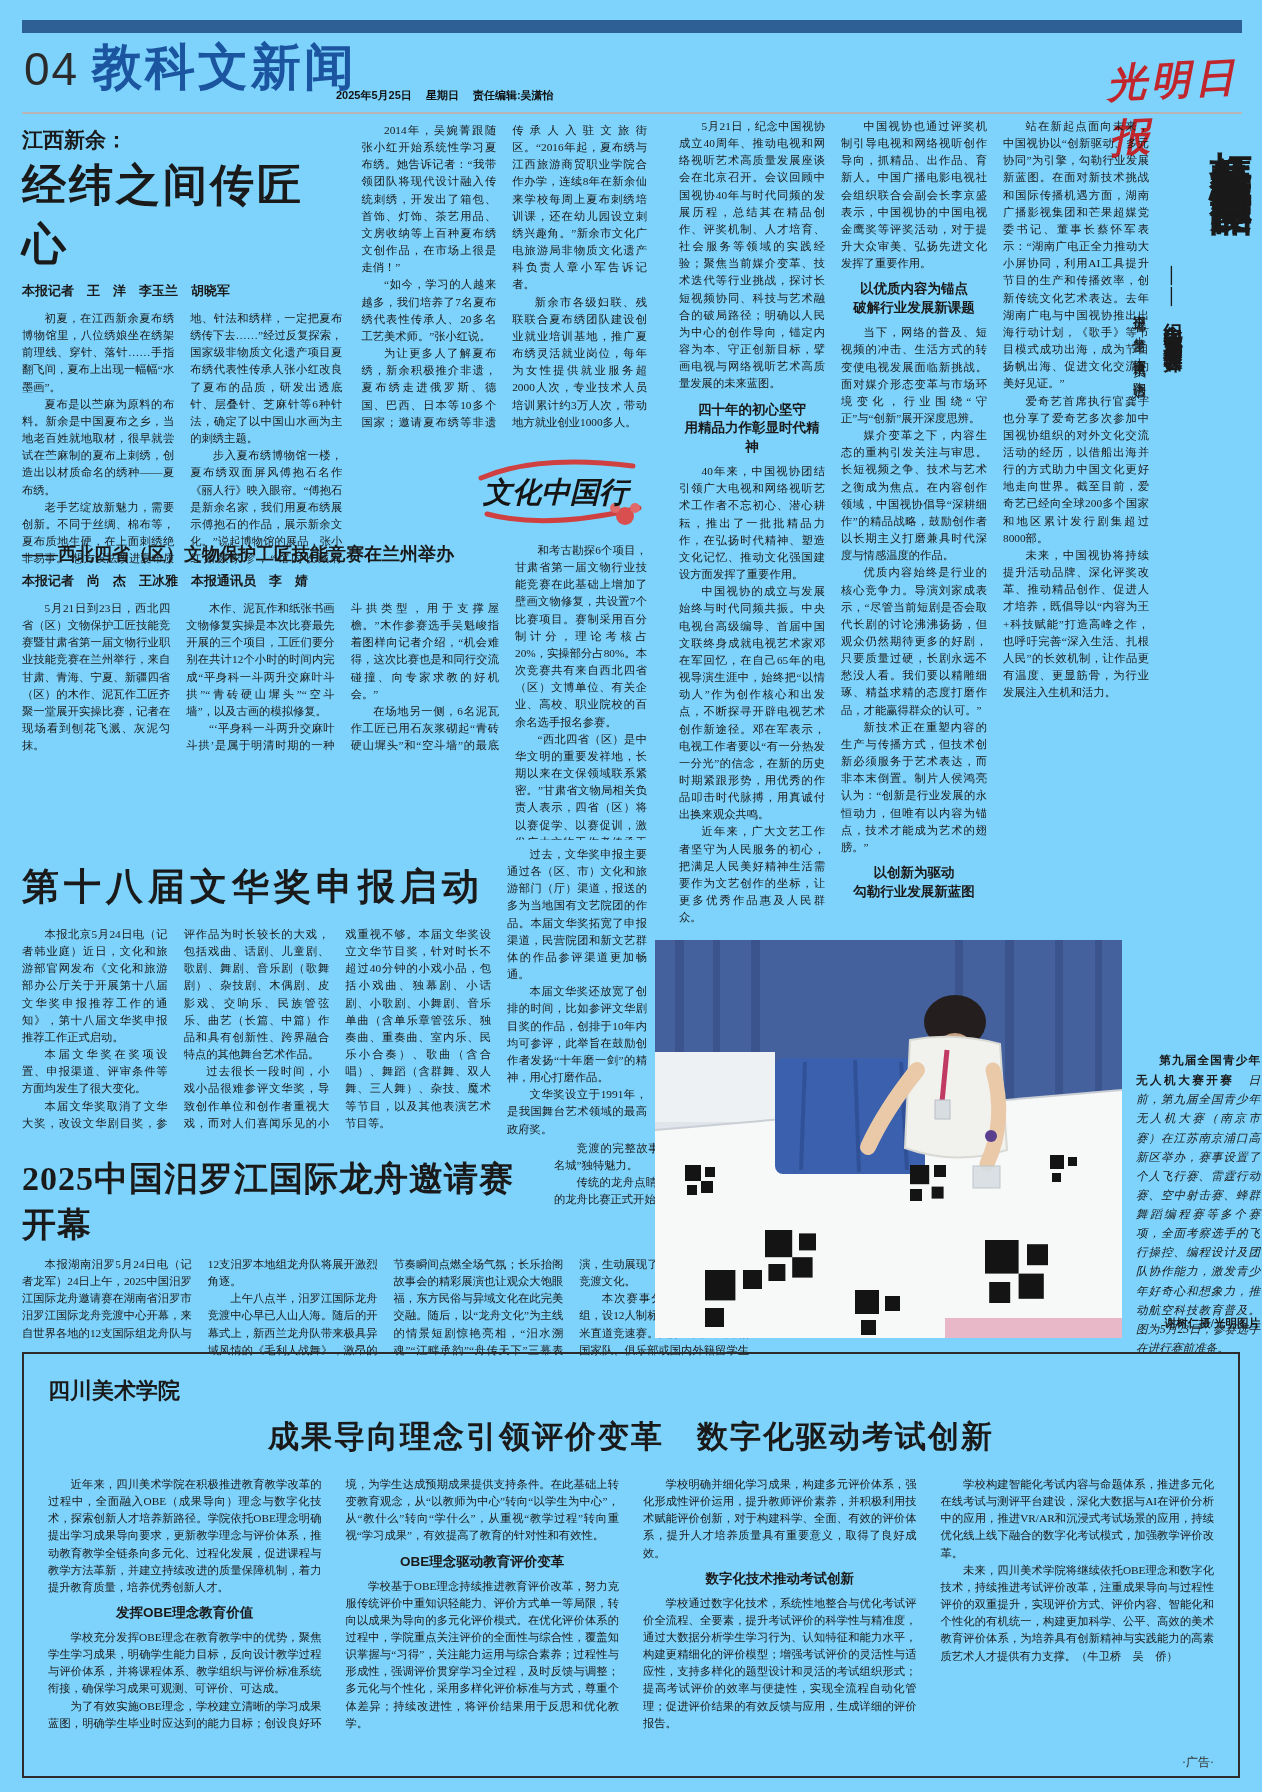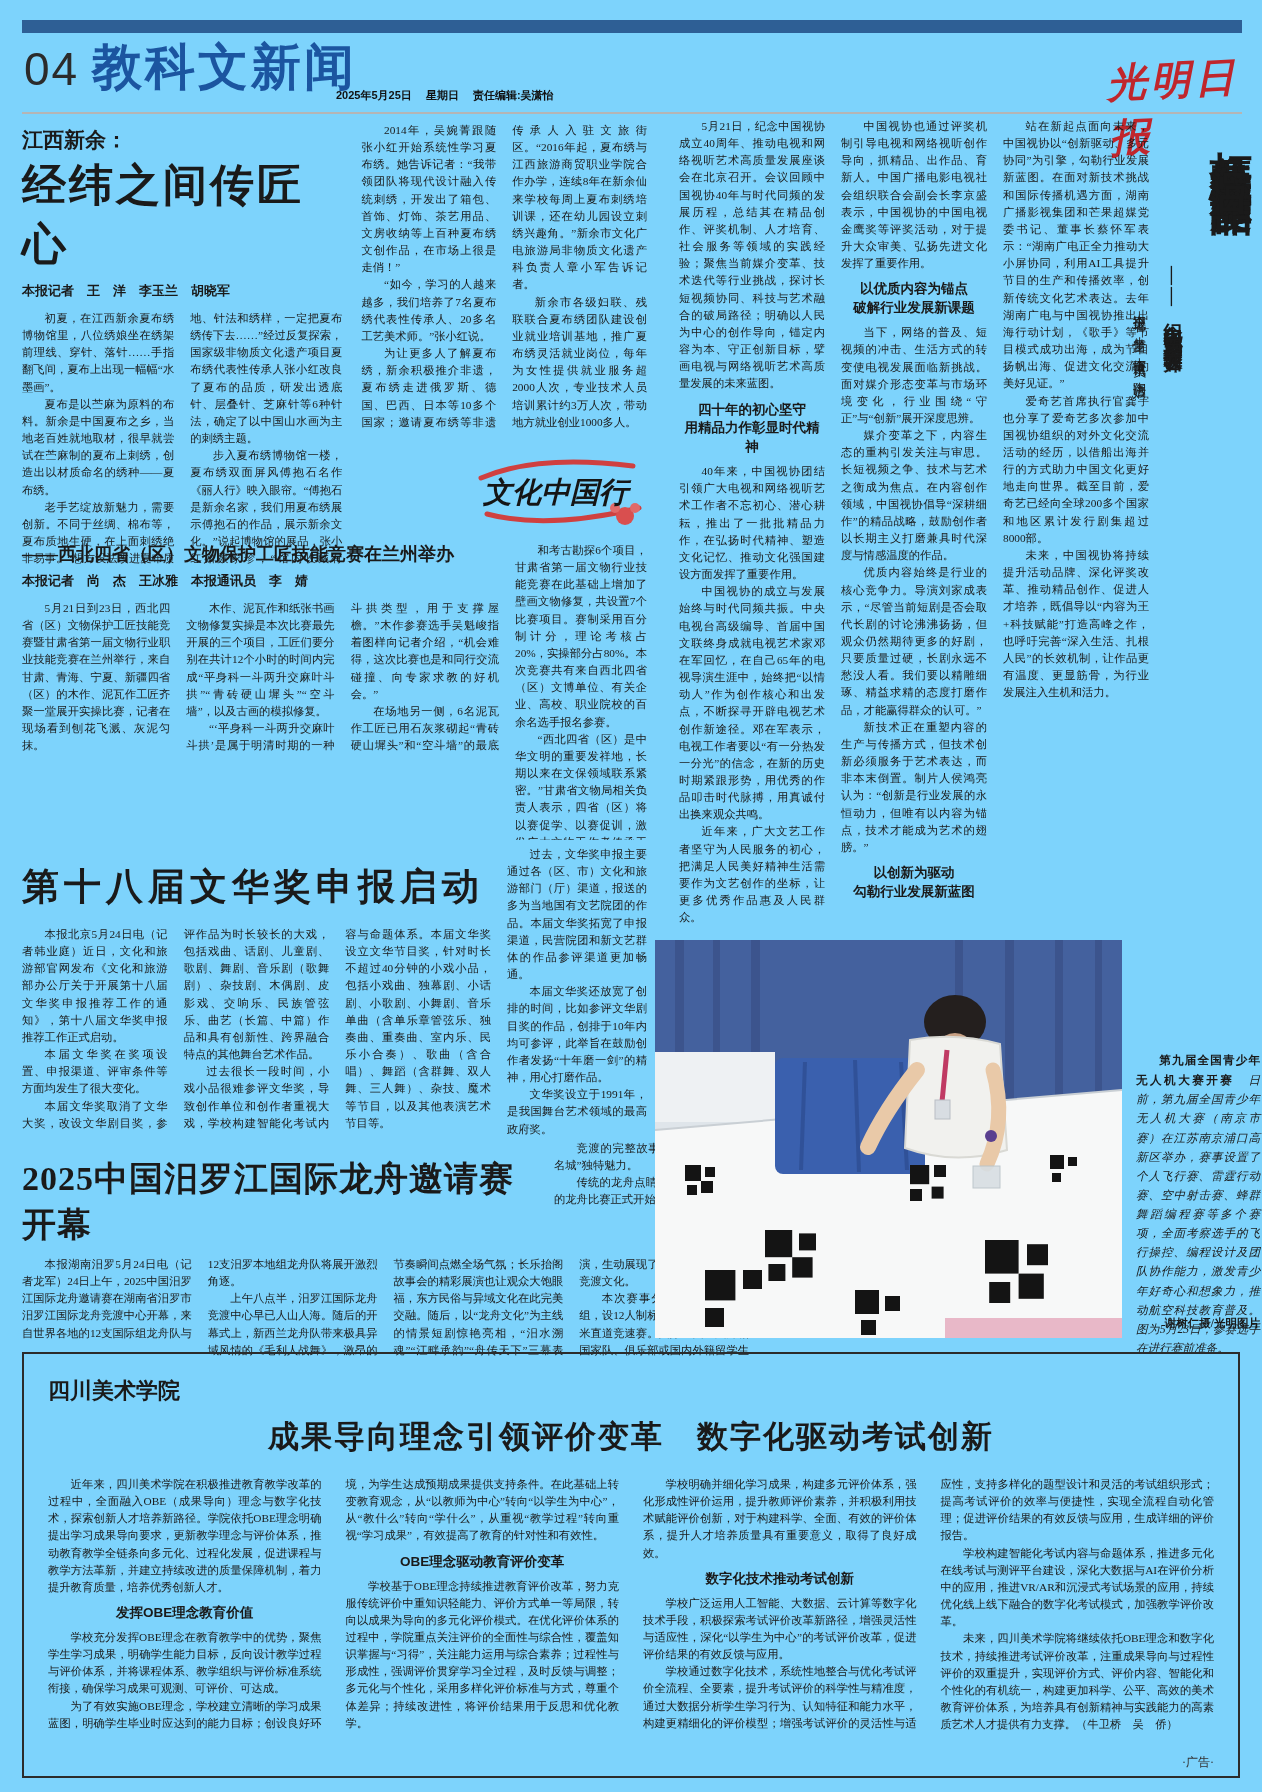--- a/index.html
+++ b/index.html
@@ -138,21 +138,21 @@
       </div>
   </section>
 
   <section class="abs artC">
     <div class="artC-left">
       <h2>第十八届文华奖申报启动</h2>
       <div class="colbody cols3 artC-body">
           <p>本报北京5月24日电（记者韩业庭）近日，文化和旅游部官网发布《文化和旅游部办公厅关于开展第十八届文华奖申报推荐工作的通知》，第十八届文华奖申报推荐工作正式启动。</p>
           <p>本届文华奖在奖项设置、申报渠道、评审条件等方面均发生了很大变化。</p>
           <p>本届文华奖取消了文华大奖，改设文华剧目奖，参评作品为时长较长的大戏，包括戏曲、话剧、儿童剧、歌剧、舞剧、音乐剧（歌舞剧）、杂技剧、木偶剧、皮影戏、交响乐、民族管弦乐、曲艺（长篇、中篇）作品和具有创新性、跨界融合特点的其他舞台艺术作品。</p>
-          <p>过去很长一段时间，小戏小品很难参评文华奖，导致创作单位和创作者重视大戏，学校构建智能化考试内容与命题体系。本届文华奖设立文华节目奖，针对时长不超过40分钟的小戏小品，包括小戏曲、独幕剧、小话剧、小歌剧、小舞剧、音乐单曲（含单乐章管弦乐、独奏曲、重奏曲、室内乐、民乐小合奏）、歌曲（含合唱）、舞蹈（含群舞、双人舞、三人舞）、杂技、魔术等节目，以及其他表演艺术节目等。</p>
+          <p>过去很长一段时间，小戏小品很难参评文华奖，导致创作单位和创作者重视大戏，而对人们喜闻乐见的小戏重视不够。本届文华奖设立文华节目奖，针对时长不超过40分钟的小戏小品，包括小戏曲、独幕剧、小话剧、小歌剧、小舞剧、音乐单曲（含单乐章管弦乐、独奏曲、重奏曲、室内乐、民乐小合奏）、歌曲（含合唱）、舞蹈（含群舞、双人舞、三人舞）、杂技、魔术等节目，以及其他表演艺术节目等。</p>
         </div>
     </div>
     <div class="colbody artC-side">
         <p>过去，文华奖申报主要通过各（区、市）文化和旅游部门（厅）渠道，报送的多为当地国有文艺院团的作品。本届文华奖拓宽了申报渠道，民营院团和新文艺群体的作品参评渠道更加畅通。</p>
         <p>本届文华奖还放宽了创排的时间，比如参评文华剧目奖的作品，创排于10年内均可参评，此举旨在鼓励创作者发扬“十年磨一剑”的精神，用心打磨作品。</p>
         <p>文华奖设立于1991年，是我国舞台艺术领域的最高政府奖。</p>
       </div>
   </section>
 
   <section class="abs artD">
@@ -283,21 +283,20 @@
     <h2 class="ad-title">成果导向理念引领评价变革　数字化驱动考试创新</h2>
     <div class="colbody ad-body">
         <p>近年来，四川美术学院在积极推进教育教学改革的过程中，全面融入OBE（成果导向）理念与数字化技术，探索创新人才培养新路径。学院依托OBE理念明确提出学习成果导向要求，更新教学理念与评价体系，推动教育教学全链条向多元化、过程化发展，促进课程与教学方法革新，并建立持续改进的质量保障机制，着力提升教育质量，培养优秀创新人才。</p>
         <h4>发挥OBE理念教育价值</h4>
         <p>学校充分发挥OBE理念在教育教学中的优势，聚焦学生学习成果，明确学生能力目标，反向设计教学过程与评价体系，并将课程体系、教学组织与评价标准系统衔接，确保学习成果可观测、可评价、可达成。</p>
         <p>为了有效实施OBE理念，学校建立清晰的学习成果蓝图，明确学生毕业时应达到的能力目标；创设良好环境，为学生达成预期成果提供支持条件。在此基础上转变教育观念，从“以教师为中心”转向“以学生为中心”，从“教什么”转向“学什么”，从重视“教学过程”转向重视“学习成果”，有效提高了教育的针对性和有效性。</p>
         <h4>OBE理念驱动教育评价变革</h4>
         <p>学校基于OBE理念持续推进教育评价改革，努力克服传统评价中重知识轻能力、评价方式单一等局限，转向以成果为导向的多元化评价模式。在优化评价体系的过程中，学院重点关注评价的全面性与综合性，覆盖知识掌握与“习得”，关注能力运用与综合素养；过程性与形成性，强调评价贯穿学习全过程，及时反馈与调整；多元化与个性化，采用多样化评价标准与方式，尊重个体差异；持续改进性，将评价结果用于反思和优化教学。</p>
         <p>学校明确并细化学习成果，构建多元评价体系，强化形成性评价运用，提升教师评价素养，并积极利用技术赋能评价创新，对于构建科学、全面、有效的评价体系，提升人才培养质量具有重要意义，取得了良好成效。</p>
         <h4>数字化技术推动考试创新</h4>
-        <p>学校广泛运用人工智能、大数据、云计算等数字化技术手段，积极探索考试评价改革新路径，增强灵活性与适应性，深化“以学生为中心”的考试评价改革，促进评价结果的有效反馈与应用。</p>
         <p>学校通过数字化技术，系统性地整合与优化考试评价全流程、全要素，提升考试评价的科学性与精准度，通过大数据分析学生学习行为、认知特征和能力水平，构建更精细化的评价模型；增强考试评价的灵活性与适应性，支持多样化的题型设计和灵活的考试组织形式；提高考试评价的效率与便捷性，实现全流程自动化管理；促进评价结果的有效反馈与应用，生成详细的评价报告。</p>
         <p>学校构建智能化考试内容与命题体系，推进多元化在线考试与测评平台建设，深化大数据与AI在评价分析中的应用，推进VR/AR和沉浸式考试场景的应用，持续优化线上线下融合的数字化考试模式，加强教学评价改革。</p>
         <p>未来，四川美术学院将继续依托OBE理念和数字化技术，持续推进考试评价改革，注重成果导向与过程性评价的双重提升，实现评价方式、评价内容、智能化和个性化的有机统一，构建更加科学、公平、高效的美术教育评价体系，为培养具有创新精神与实践能力的高素质艺术人才提供有力支撑。（牛卫桥　吴　侨）</p>
       </div>
     <div class="admark">·广告·</div>
   </section>
 
 </div>
 
 </body></html>

